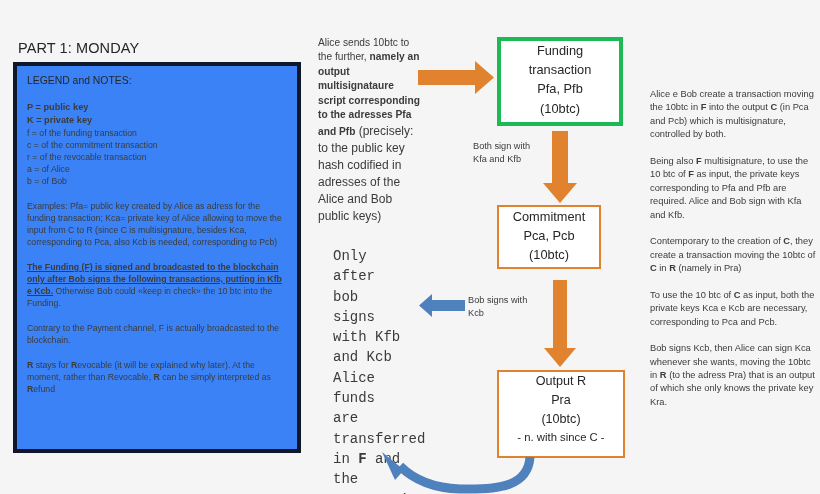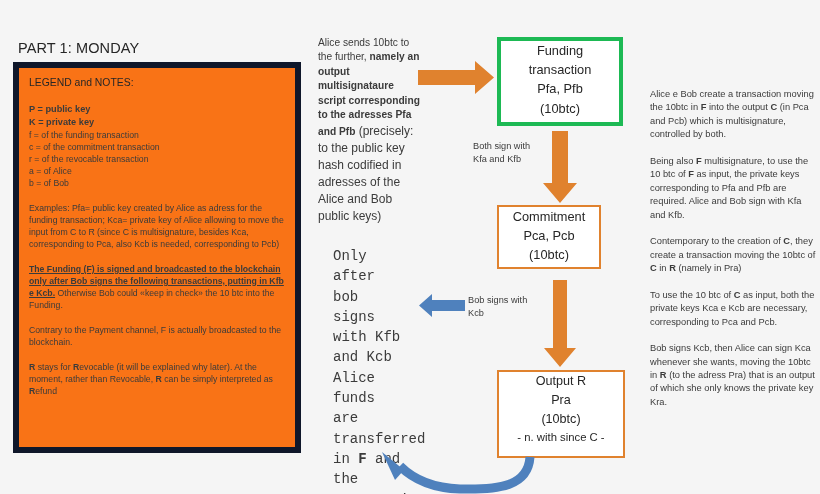--- a/index.html
+++ b/index.html
@@ -26,22 +26,22 @@
     left: 18px; top: 40px;
     font-size: 14.5px;
     color: #262626;
     letter-spacing: .1px;
   }
 
   
   #legend-box {
     left: 13px; top: 62px;
     width: 288px; height: 391px;
-    background: #f97316;
-    border: 6px solid #0f172a;
+    background: #3b82f6;
+    border: 4px solid #0f172a;
     box-sizing: border-box;
   }
   #legend-inner {
     padding: 8px 10px 0 10px;
     font-size: 8.7px;
     line-height: 1.38;
     color: #3b3b3b;
   }
   .legend-head {
     font-size: 10.4px;

